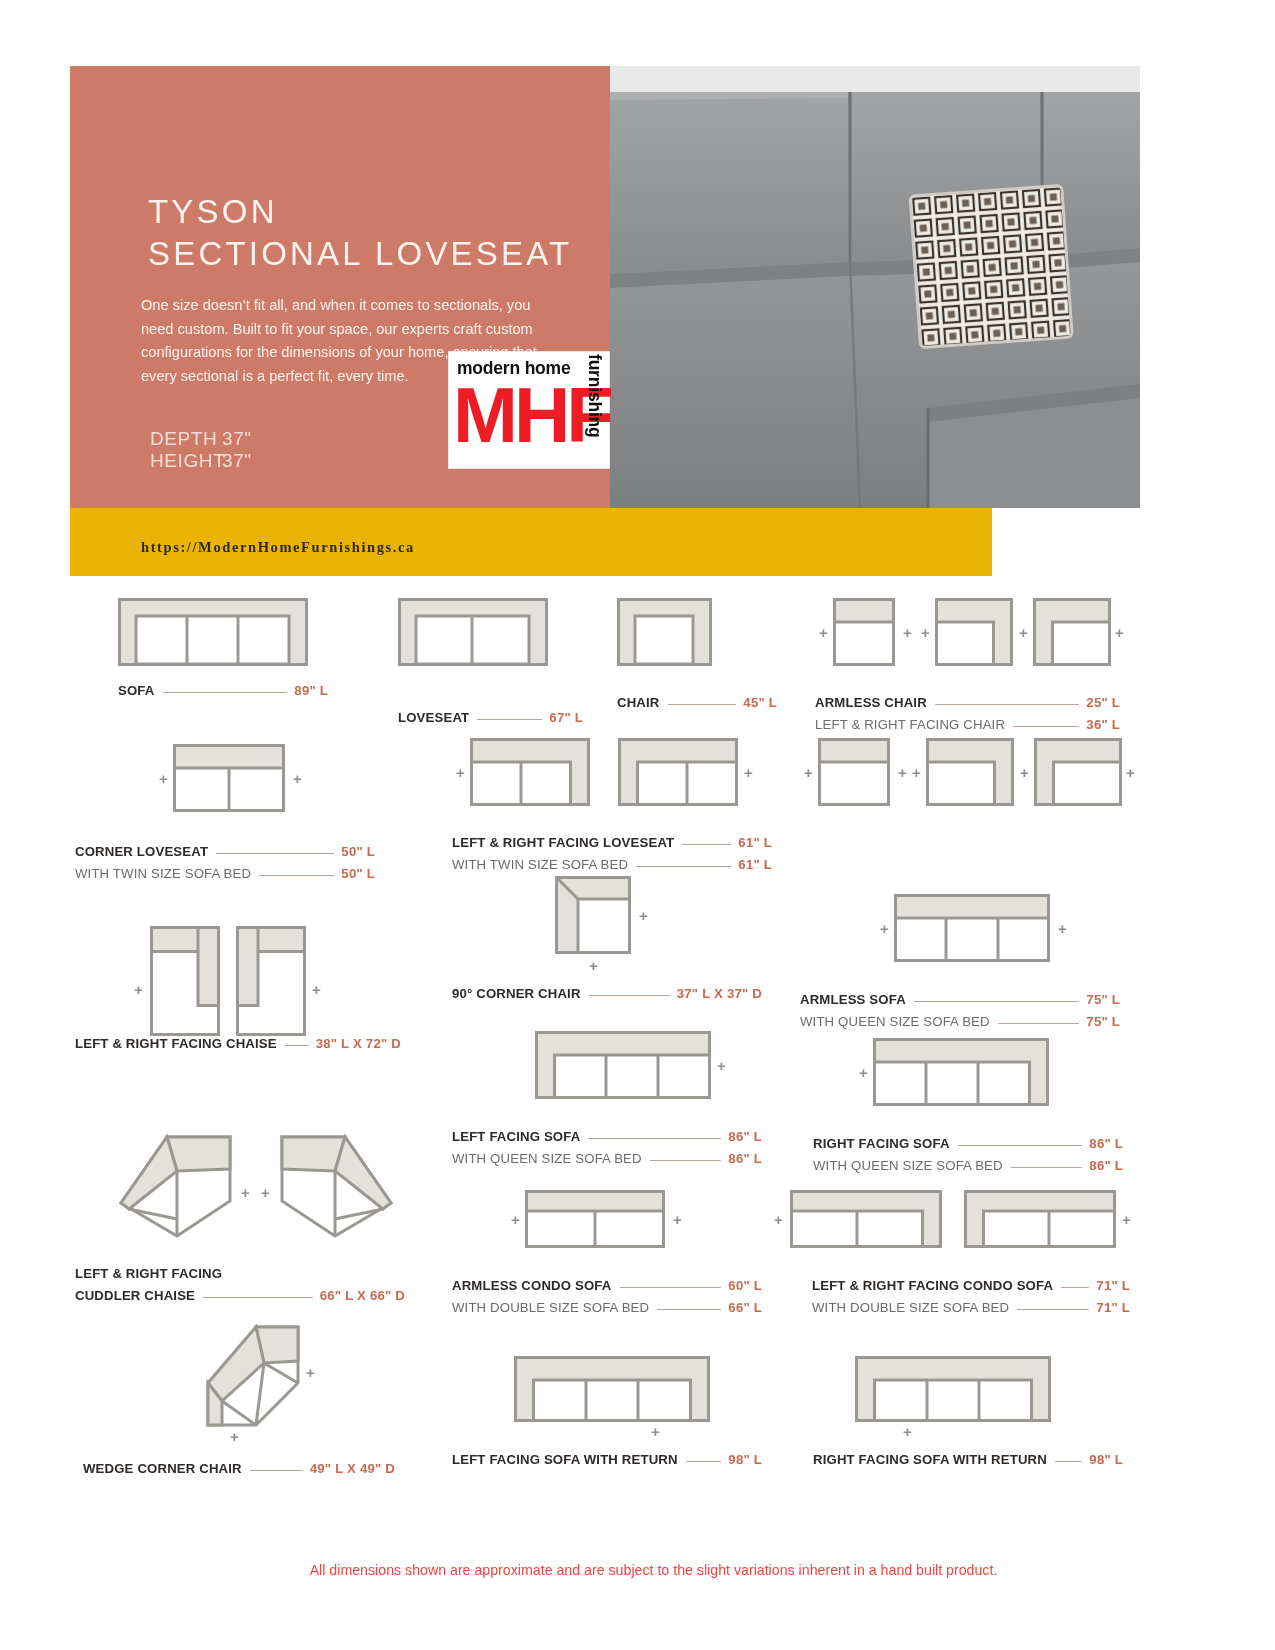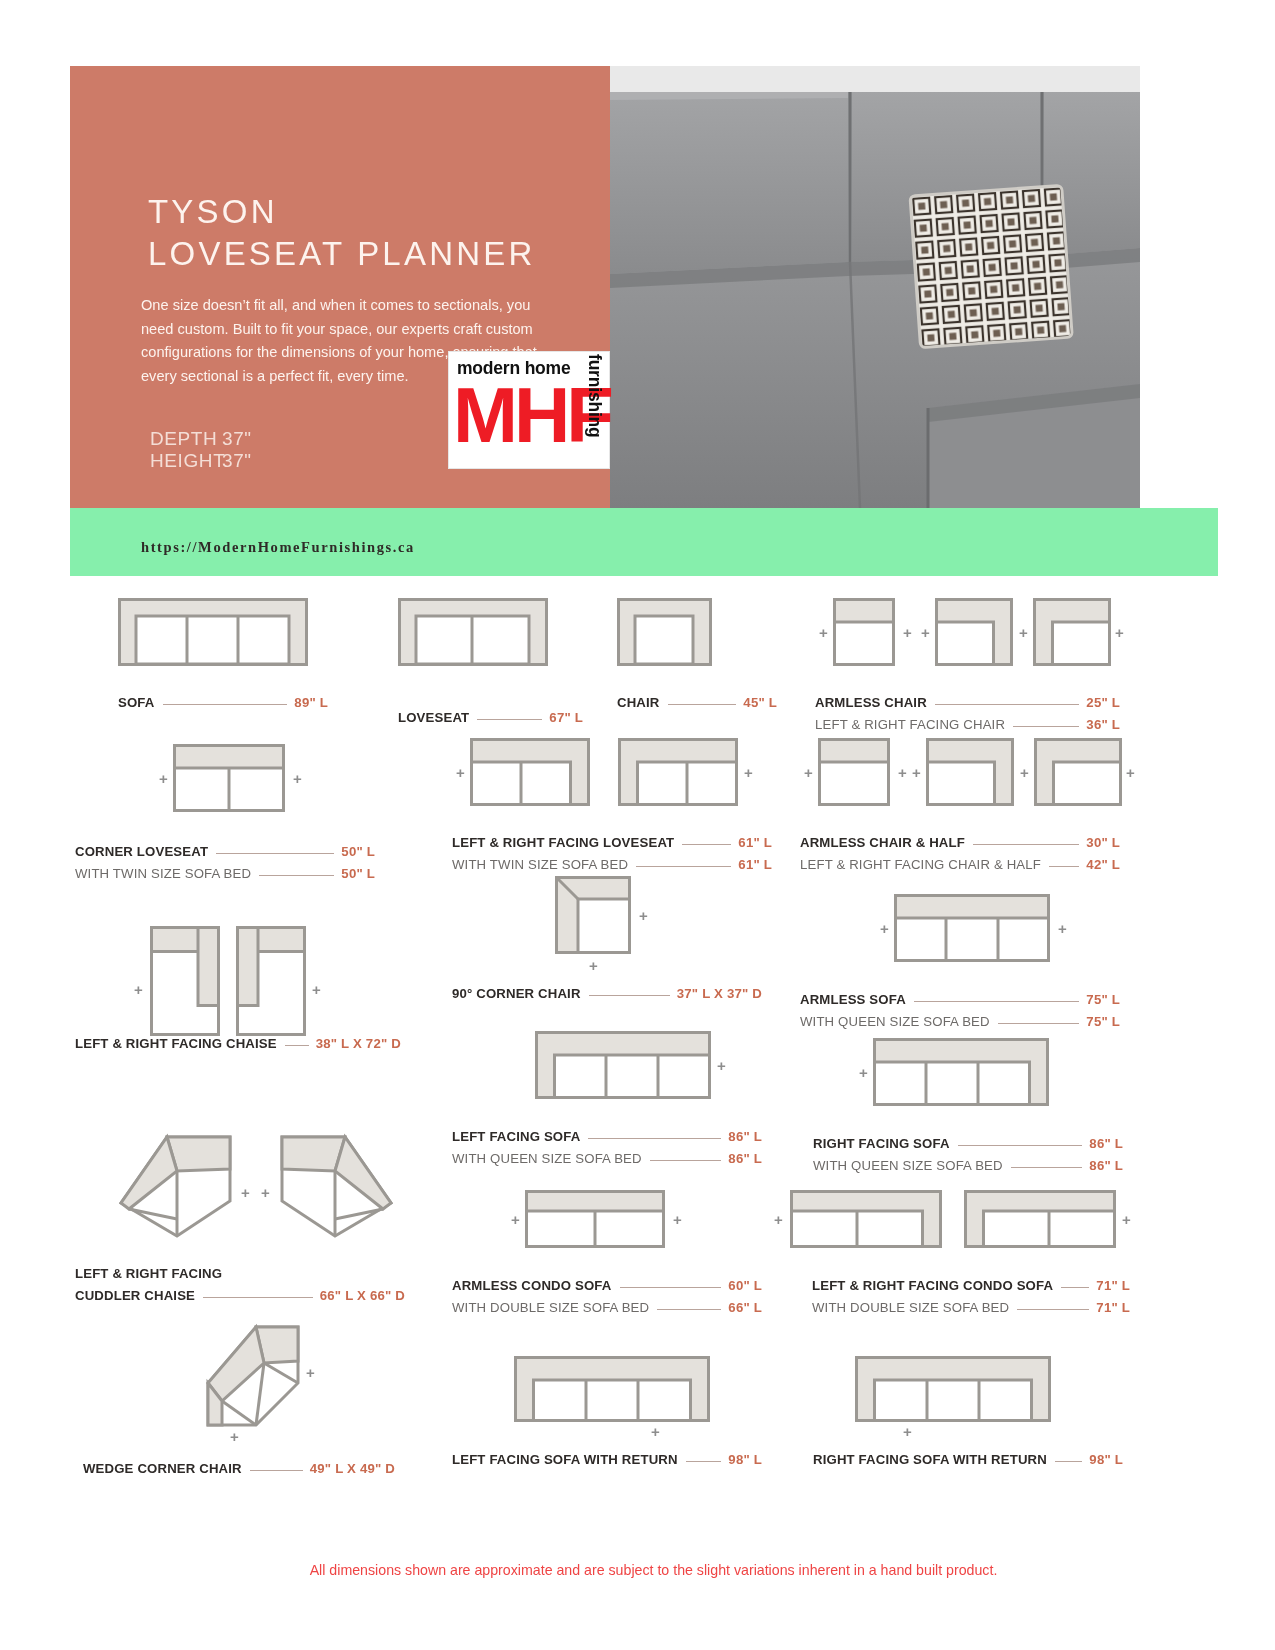--- a/index.html
+++ b/index.html
@@ -59,22 +59,22 @@
   }
   .logo-side {
     position: absolute; right: 4px; top: 2px;
     writing-mode: vertical-rl;
     font-size: 17.5px; font-weight: 700; color: #111;
     letter-spacing: -0.2px;
   }
 
   
   .urlbar {
-    position: absolute; left: 70px; top: 508px; width: 1148px; height: 68px;
-    background: #86efac;
+    position: absolute; left: 70px; top: 508px; width: 922px; height: 68px;
+    background: #eab308;
   }
   .url-text {
     position: absolute; left: 71px; top: 31px;
     font-family: "Liberation Serif", serif;
     font-size: 14.5px; font-weight: 700; color: #2f2a27;
     letter-spacing: 1.6px;
   }
 
   
   .grid { position: absolute; left: 0; top: 576px; width: 1275px; }
@@ -115,21 +115,21 @@
 </head>
 <body>
 
 <div class="page">
 
   <div class="hero">
 
     <div class="hero-left">
       <div class="hero-title">
         <div>TYSON</div>
-        <div>LOVESEAT PLANNER</div>
+        <div>SECTIONAL LOVESEAT</div>
       </div>
       <div class="hero-body">One size doesn’t fit all, and when it comes to sectionals, you need custom. Built to fit your space, our experts craft custom configurations for the dimensions of your home, ensuring that every sectional is a perfect fit, every time.</div>
       <div class="hero-specs">
         <div class="row">
           <span class="k">DEPTH</span>
           <span>37"</span>
         </div>
         <div class="row">
           <span class="k">HEIGHT</span>
           <span>37"</span>
@@ -199,21 +199,21 @@
 
     <div class="item" style="left:118px; top:22px; width:210px;">
       <div class="fig">
         <svg width="190" height="68" viewBox="0 0 190 68">
           <rect x="1.5" y="1.5" width="187" height="65" fill="#e4e1dc" stroke="#9b9893" stroke-width="3"></rect>
           <rect x="18" y="18" width="153" height="48" fill="#ffffff" stroke="#9b9893" stroke-width="3"></rect>
           <line x1="69" y1="18" x2="69" y2="66" stroke="#9b9893" stroke-width="3"></line>
           <line x1="120" y1="18" x2="120" y2="66" stroke="#9b9893" stroke-width="3"></line>
         </svg>
       </div>
-      <div style="margin-top:29px;">
+      <div style="margin-top:17px;">
         <div class="lbl-row">
           <span class="lbl-name">SOFA</span>
           <span class="lbl-rule"></span>
           <span class="lbl-val">89" L</span>
         </div>
       </div>
     </div>
 
     <div class="item" style="left:398px; top:22px; width:185px;">
       <div class="fig">
@@ -347,32 +347,20 @@
         <svg style="position:absolute; left:126px; top:0;" width="88" height="68" viewBox="0 0 88 68">
           <rect x="1.5" y="1.5" width="85" height="65" fill="#e4e1dc" stroke="#9b9893" stroke-width="3"></rect>
           <rect x="1.5" y="24" width="67" height="42.5" fill="#ffffff" stroke="#9b9893" stroke-width="3"></rect>
         </svg>
         <span class="plus" style="left:220px; top:27px;">+</span>
         <svg style="position:absolute; left:234px; top:0;" width="88" height="68" viewBox="0 0 88 68">
           <rect x="1.5" y="1.5" width="85" height="65" fill="#e4e1dc" stroke="#9b9893" stroke-width="3"></rect>
           <rect x="19.5" y="24" width="67" height="42.5" fill="#ffffff" stroke="#9b9893" stroke-width="3"></rect>
         </svg>
         <span class="plus" style="left:326px; top:27px;">+</span>
-      </div>
-      <div style="margin-top:29px;">
-        <div class="lbl-row">
-          <span class="lbl-name">ARMLESS CHAIR &amp; HALF</span>
-          <span class="lbl-rule"></span>
-          <span class="lbl-val">30" L</span>
-        </div>
-        <div class="lbl-row">
-          <span class="lbl-name sub">LEFT &amp; RIGHT FACING CHAIR &amp; HALF</span>
-          <span class="lbl-rule"></span>
-          <span class="lbl-val sub">42" L</span>
-        </div>
       </div>
     </div>
 
     <div class="item" style="left:75px; top:350px; width:310px;">
       <div class="fig" style="height:110px; margin-left:55px;">
         <span class="plus" style="left:4px; top:56px;">+</span>
         <svg style="position:absolute; left:20px; top:0;" width="70" height="110" viewBox="0 0 70 110">
           <rect x="1.5" y="1.5" width="67" height="107" fill="#ffffff" stroke="#9b9893" stroke-width="3"></rect>
           <rect x="1.5" y="1.5" width="67" height="24" fill="#e4e1dc" stroke="#9b9893" stroke-width="3"></rect>
           <rect x="48" y="1.5" width="20.5" height="78" fill="#e4e1dc" stroke="#9b9893" stroke-width="3"></rect>

